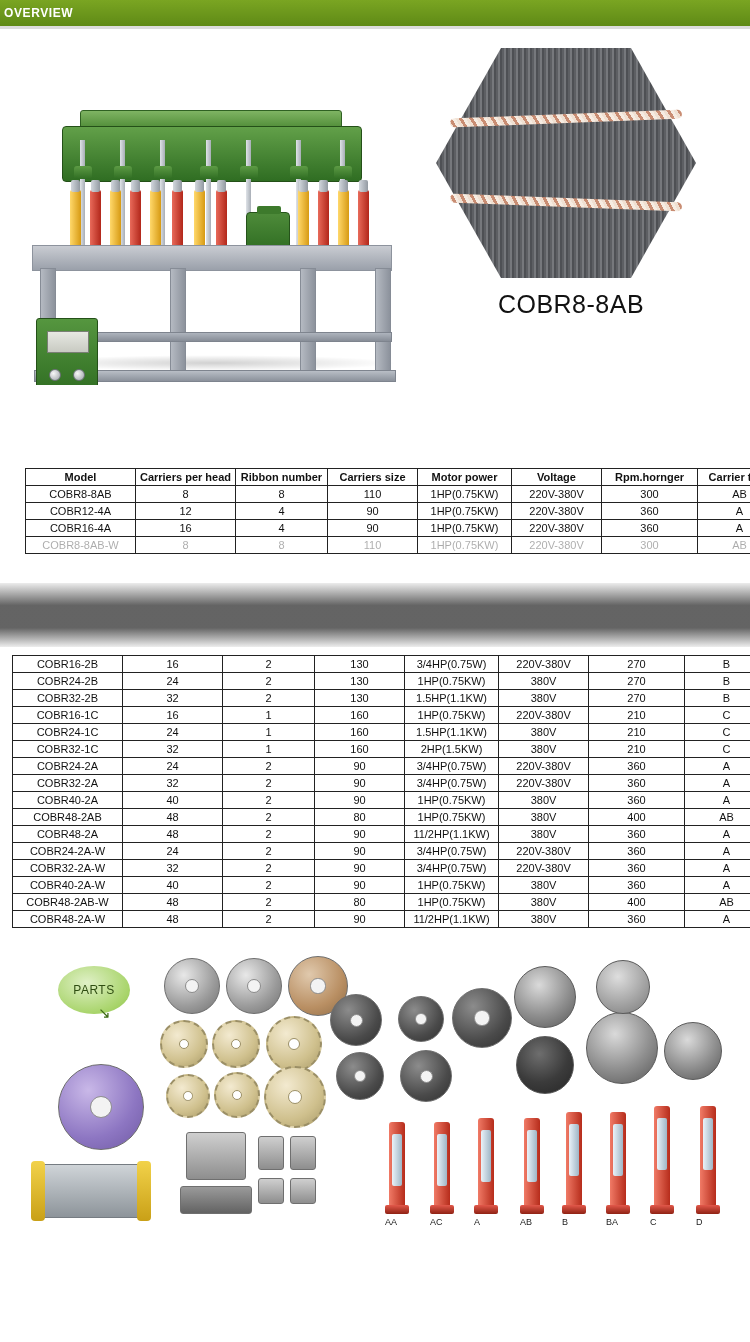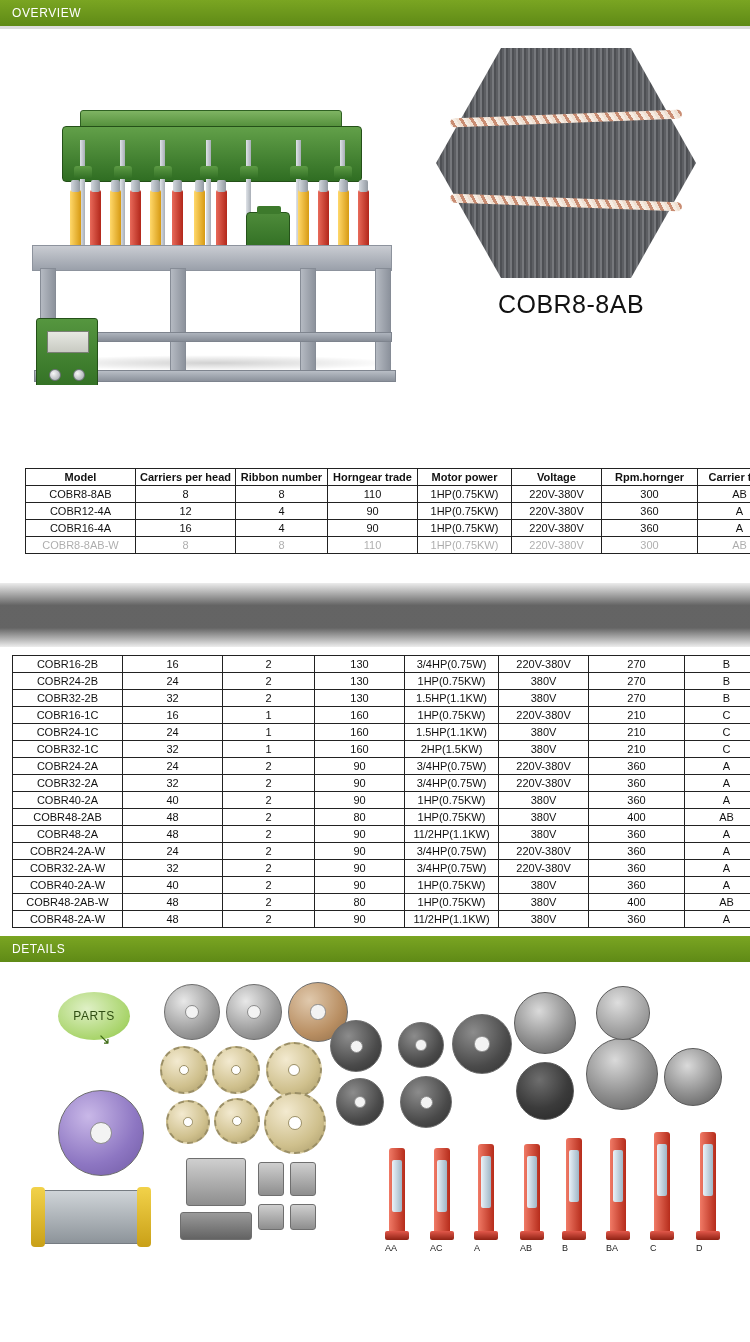--- a/index.html
+++ b/index.html
@@ -22,22 +22,22 @@
     height: 26px;
     background: #6f9a1e;
     background: linear-gradient(#7aa522, #5f8a16);
     display: flex;
     align-items: center;
   }
   .section-bar .bar-label {
     color: #ffffff;
     font-size: 12px;
     letter-spacing: 0.6px;
-    padding-left: 12px;
-    font-weight: normal;
+    padding-left: 4px;
+    font-weight: bold;
   }
   .section-bar::after {
     content: "";
     position: absolute;
     left: 0; right: 0; bottom: -3px;
     height: 3px;
     background: #e8e8e8;
   }
   .bar-wrap { position: relative; }
   .bar-tail {
@@ -433,21 +433,21 @@
         <col class="c4">
           <col class="c5">
           <col class="c6">
           <col class="c7">
       </colgroup>
       <thead>
         <tr>
           <th>Model</th>
           <th>Carriers per head</th>
           <th>Ribbon number</th>
-          <th>Horngear trade</th>
+          <th>Carriers size</th>
           <th>Motor power</th>
           <th>Voltage</th>
           <th>Rpm.hornger</th>
           <th>Carrier type</th>
         </tr>
       </thead>
       <tbody>
           <tr>
             <td>COBR8-8AB</td>
             <td>8</td>
@@ -667,26 +667,20 @@
             <td>90</td>
             <td>11/2HP(1.1KW)</td>
             <td>380V</td>
             <td>360</td>
             <td>A</td>
           </tr>
         </tbody>
     </table>
   </div>
 
-  <div class="bar-wrap">
-    <div class="section-bar">
-      <span class="bar-label">DETAILS</span>
-    </div>
-    <div class="bar-tail"></div>
-  </div>
 
   <div class="details">
 
     <div class="parts-badge">
       <span>PARTS</span>
     </div>
     <div class="parts-arrow">↘</div>
 
     <div class="disc" style="left:58px; top:128px; width:86px; height:86px; background:radial-gradient(circle at 35% 30%, #c9b8e8, #8d76c2 60%, #6f59a3);">
       <div class="hole"></div>

